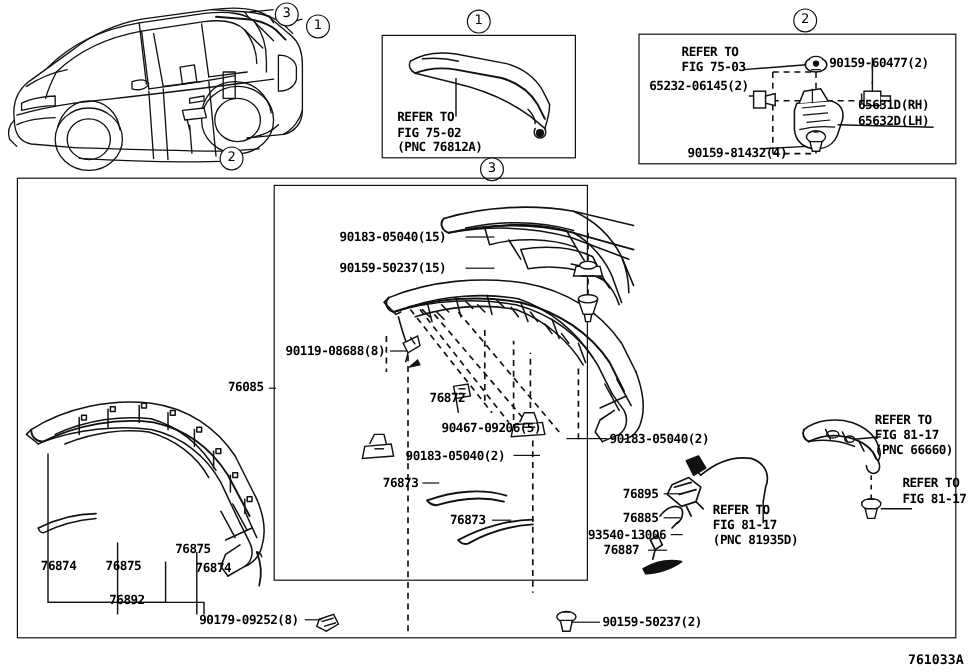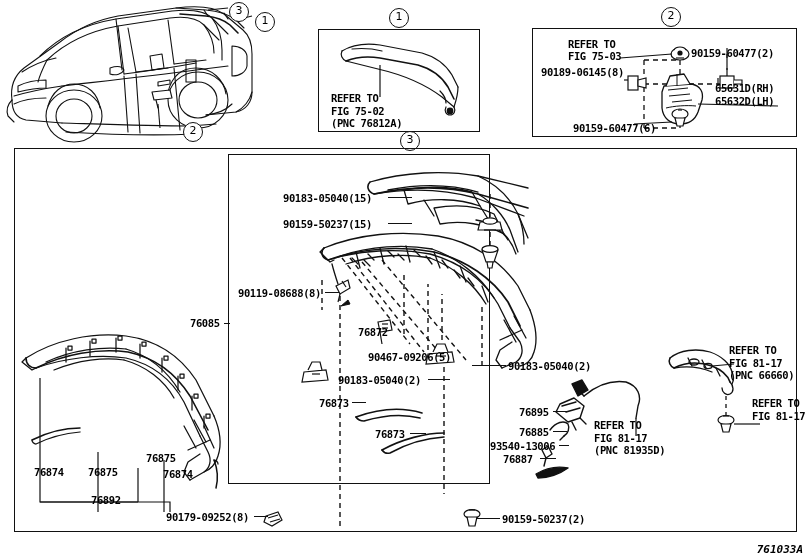--- a/index.html
+++ b/index.html
@@ -42,21 +42,20 @@
     color:#000;
   }
   .ldr{ position:absolute; background:#111; height:1.2px; transform-origin:0 50%;}
   svg{position:absolute;left:0;top:0;overflow:visible;}
   .figid{
     position:absolute;
     right:8px;bottom:4px;
     font-weight:bold;font-size:11px;
     font-family:"DejaVu Sans Mono","Liberation Mono",monospace;
     letter-spacing:0px;
-    font-style:italic;
   }
 </style>
 </head>
 <body>
 
 <div id="sheet">
 
   <svg width="300" height="148" style="left:0px;top:0px;">
     <g fill="none" stroke="#111" stroke-width="1.1" stroke-linejoin="round" stroke-linecap="round">
 
@@ -221,24 +220,24 @@
       <path d="M88,30 L140,26"></path>
       <path d="M166,76 L246,78"></path>
       <path d="M102,96 L140,94"></path>
       <path d="M195,30 L195,20"></path>
     </g>
   </svg>
 
   <div class="lbl" style="left:568px;top:38px;">REFER TO</div>
   <div class="lbl" style="left:568px;top:50px;text-align:right;">FIG 75-03</div>
   <div class="lbl" style="left:691px;top:47px;">90159-60477(2)</div>
-  <div class="lbl" style="left:541px;top:66px;">90189-06145(8)</div>
+  <div class="lbl" style="left:541px;top:66px;">65232-06145(2)</div>
   <div class="lbl" style="left:715px;top:82px;">65631D(RH)</div>
   <div class="lbl" style="left:715px;top:95px;">65632D(LH)</div>
-  <div class="lbl" style="left:573px;top:122px;">90159-60477(6)</div>
+  <div class="lbl" style="left:573px;top:122px;">90159-81432(4)</div>
 
   <div class="circnum" style="left:400px;top:131px;">3</div>
   <div class="box" style="left:14px;top:148px;width:781px;height:382px;"></div>
 
   <div class="box" style="left:228px;top:154px;width:260px;height:328px;"></div>
 
   <svg width="215" height="235" style="left:18px;top:300px;">
     <g fill="none" stroke="#111" stroke-width="1.25" stroke-linejoin="round" stroke-linecap="round">
 
       <path d="M8,58 C36,40 74,32 108,36 C138,40 162,56 178,80 L196,116"></path>

